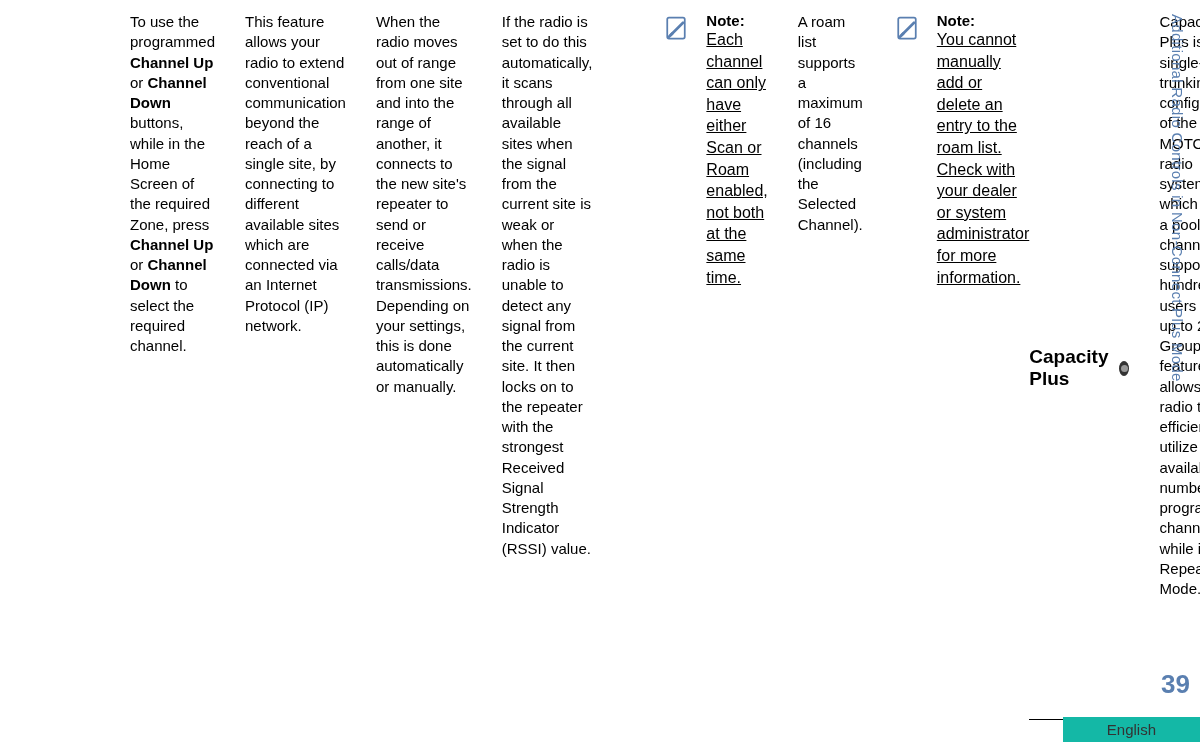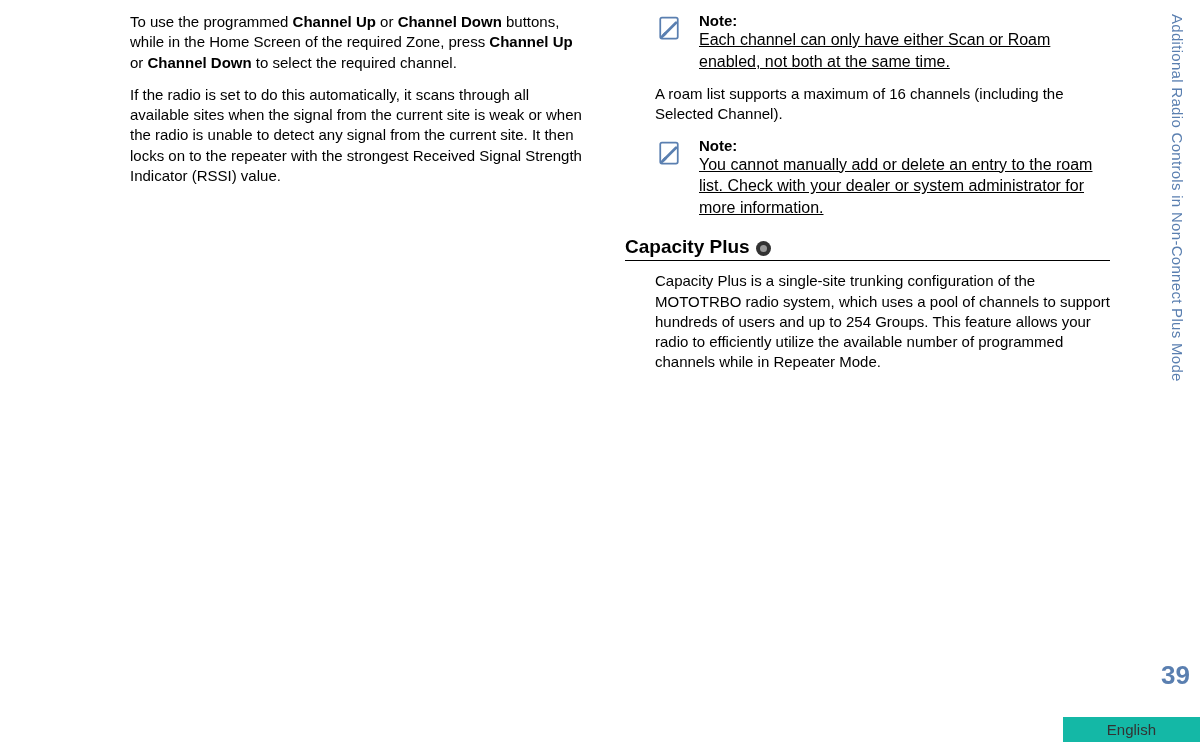--- a/index.html
+++ b/index.html
@@ -13,21 +13,21 @@
     }
     .page {
       display: flex;
       padding: 12px 40px 20px 100px;
       gap: 40px;
       height: 100%;
     }
     .col {
       flex: 1;
       display: flex;
-      flex-direction: column;
+      flex-direction: row;
     }
     .col-right {
       padding-right: 50px;
     }
     p {
       font-size: 15px;
       line-height: 1.35;
       color: #000;
       margin-bottom: 12px;
     }
@@ -95,21 +95,21 @@
       right: 14px;
       top: 14px;
       writing-mode: vertical-rl;
       font-size: 15px;
       color: #5a7fb0;
       letter-spacing: 0.3px;
     }
     .page-number {
       position: absolute;
       right: 10px;
-      bottom: 59px;
+      bottom: 50px;
       font-size: 26px;
       font-weight: bold;
       color: #5a7fb0;
     }
     .lang-tab {
       position: absolute;
       right: 0;
       bottom: 8px;
       background: #14b8a6;
       color: #333;
@@ -119,20 +119,22 @@
   </style>
 </head>
 <body>
 
 <div class="page">
 
   <div class="col">
     <p class="indent">To use the programmed <b>Channel Up</b> or <b>Channel Down</b> buttons, while in the Home Screen of the required Zone, press <b>Channel Up</b> or <b>Channel Down</b> to select the required channel.</p>
 
 
+    <p class="indent">This feature allows your radio to extend conventional communication beyond the reach of a single site, by connecting to different available sites which are connected via an Internet Protocol (IP) network.</p>
+    <p class="indent">When the radio moves out of range from one site and into the range of another, it connects to the new site's repeater to send or receive calls/data transmissions. Depending on your settings, this is done automatically or manually.</p>
     <p class="indent">If the radio is set to do this automatically, it scans through all available sites when the signal from the current site is weak or when the radio is unable to detect any signal from the current site. It then locks on to the repeater with the strongest Received Signal Strength Indicator (RSSI) value.</p>
   </div>
 
   <div class="col col-right">
 
     <div class="note-block">
       <div class="note-icon">
         <svg viewBox="0 0 32 32">
             <rect x="6" y="4" width="20" height="24" rx="2" fill="none" stroke="#5a7fb0" stroke-width="2"></rect>
             <path d="M10 24 L24 10" stroke="#5a7fb0" stroke-width="3" stroke-linecap="round"></path>

